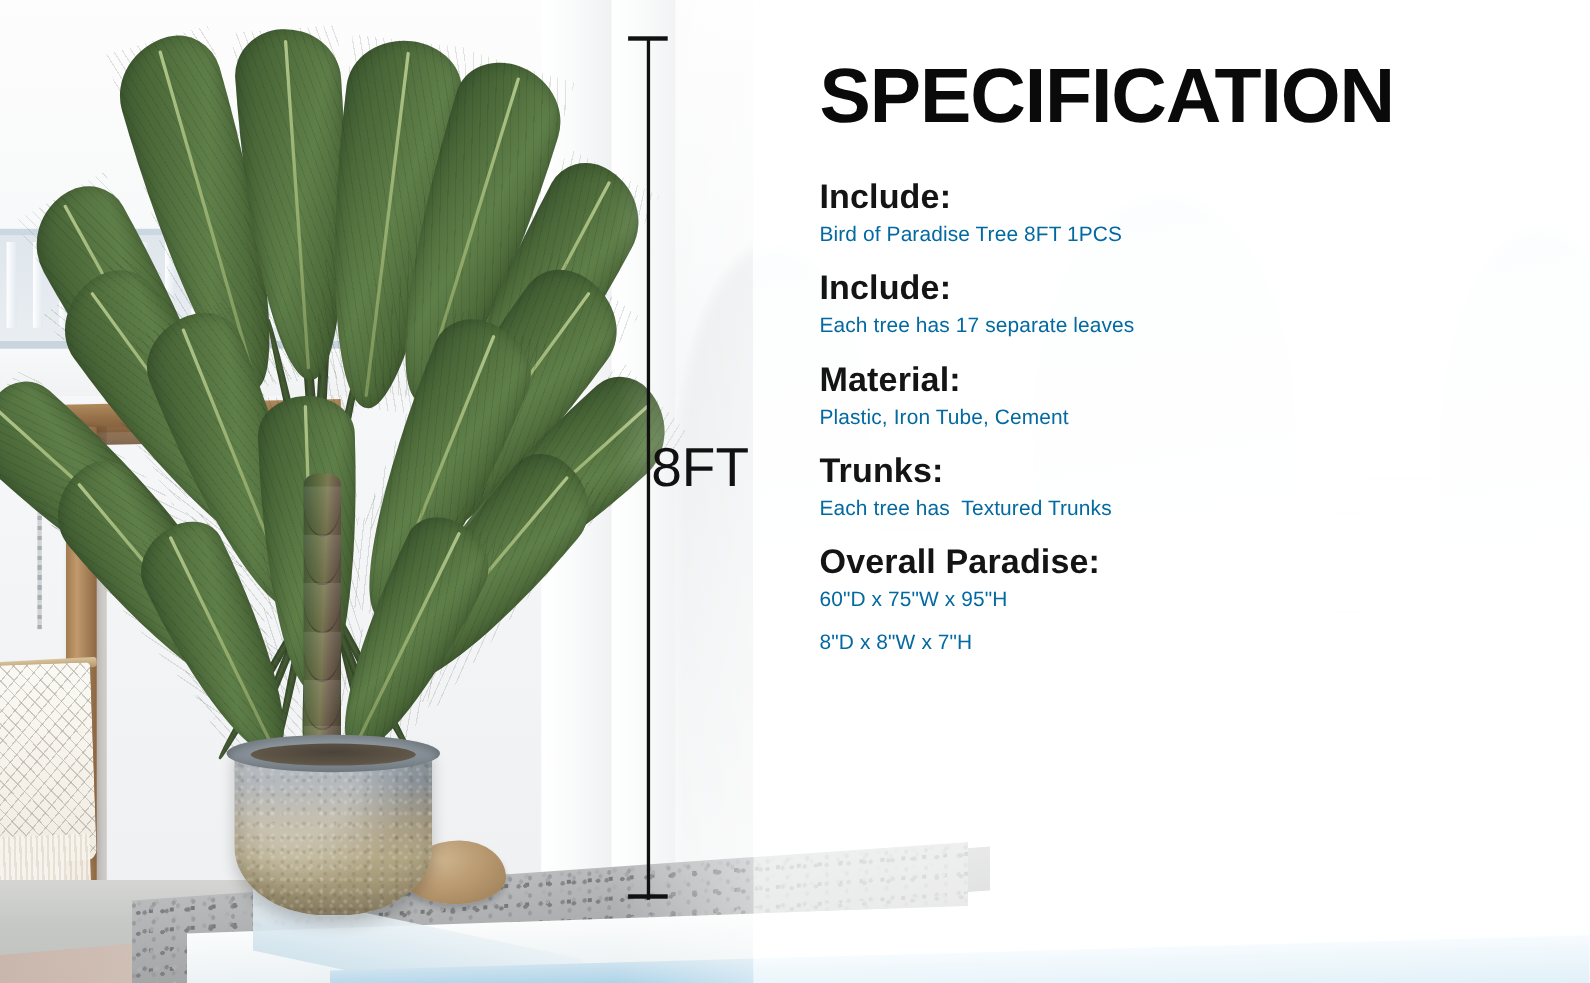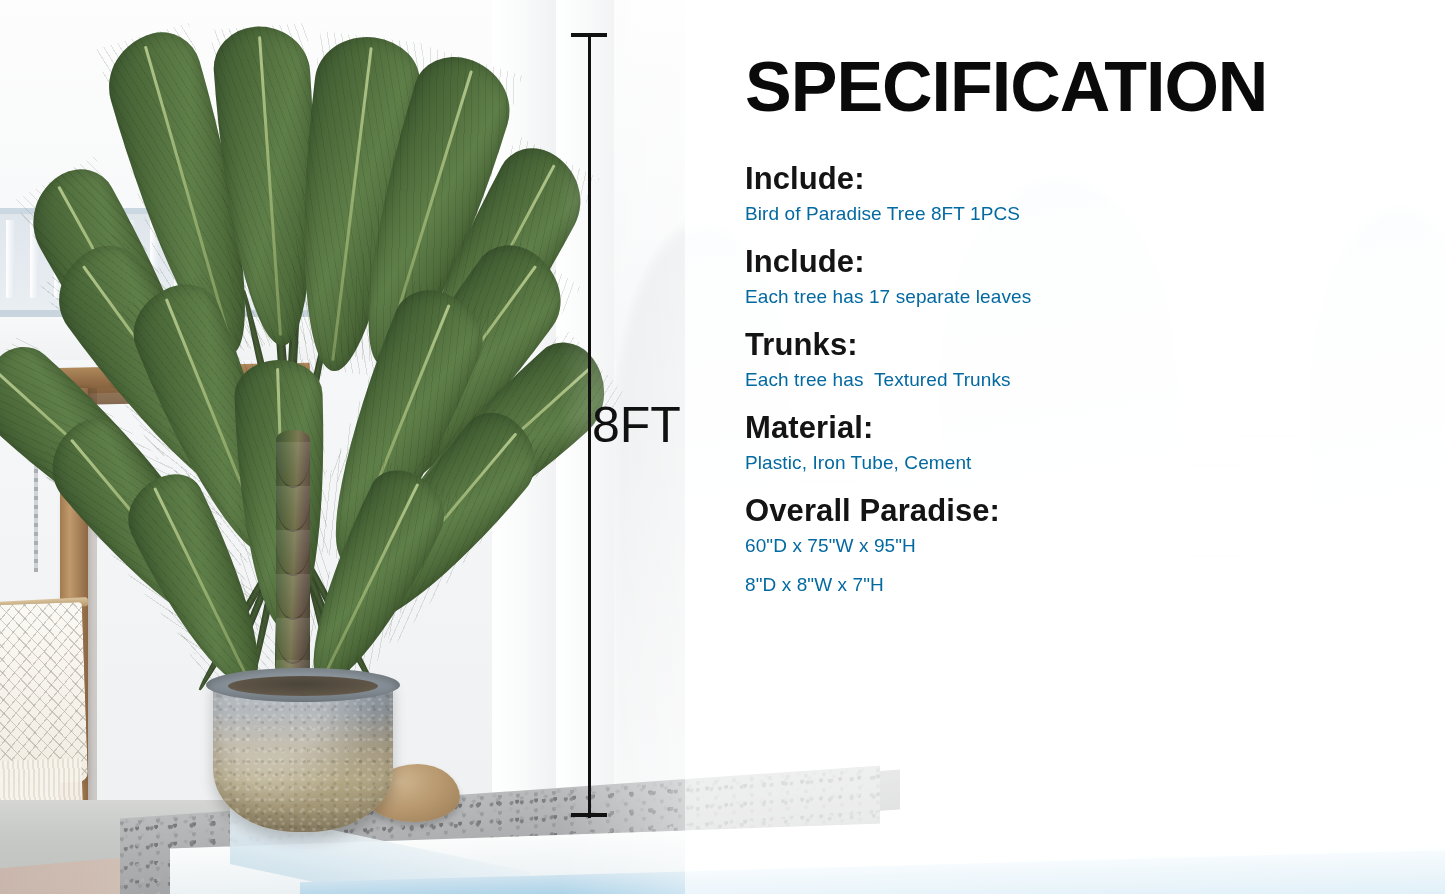--- a/index.html
+++ b/index.html
@@ -417,30 +417,30 @@
       <div class="spec-label">Include:</div>
       <div class="spec-value">Bird of Paradise Tree 8FT 1PCS</div>
     </div>
 
     <div class="spec-row">
       <div class="spec-label">Include:</div>
       <div class="spec-value">Each tree has 17 separate leaves</div>
     </div>
 
     <div class="spec-row">
+      <div class="spec-label">Material:</div>
+      <div class="spec-value">Plastic, Iron Tube, Cement</div>
+    </div>
+
+    <div class="spec-row">
       <div class="spec-label">Trunks:</div>
       <div class="spec-value">Each tree has  Textured Trunks</div>
     </div>
 
     <div class="spec-row">
-      <div class="spec-label">Material:</div>
-      <div class="spec-value">Plastic, Iron Tube, Cement</div>
-    </div>
-
-    <div class="spec-row">
       <div class="spec-label">Overall Paradise:</div>
       <div class="spec-value">60"D x 75"W x 95"H</div>
     </div>
 
     <div class="spec-row">
       <div class="spec-value">8"D x 8"W x 7"H</div>
     </div>
   </div>
 
 </div>

